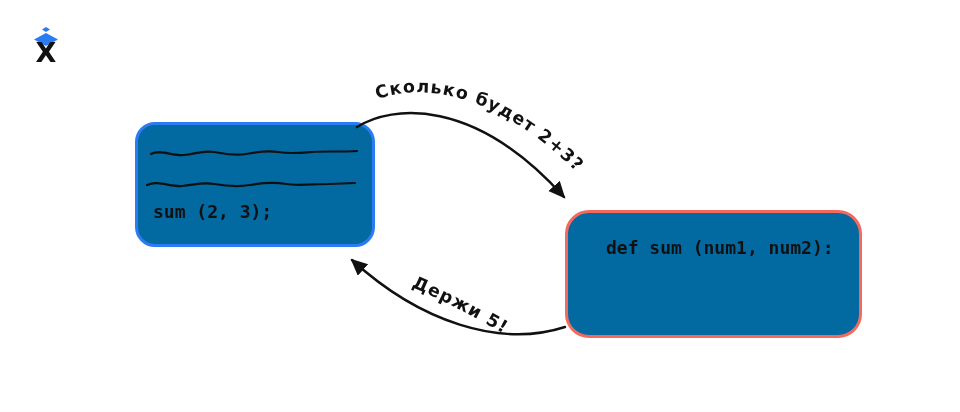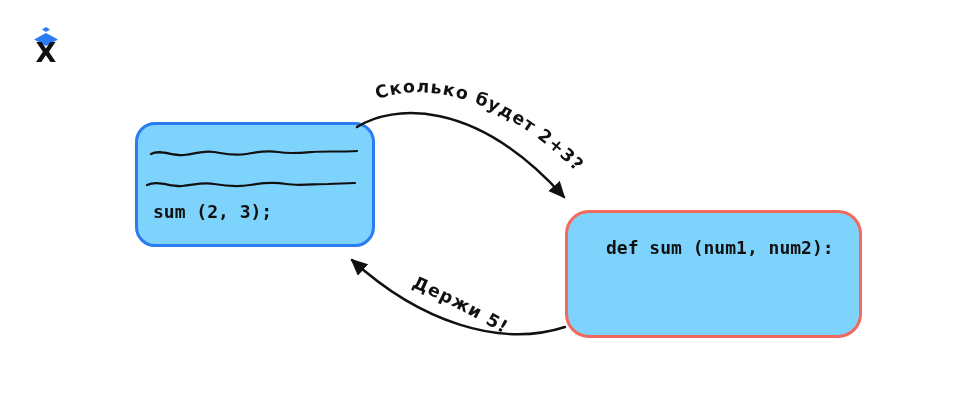--- a/index.html
+++ b/index.html
@@ -15,21 +15,21 @@
   .logo {
     position: absolute;
     left: 20px;
     top: 22px;
     width: 60px;
     height: 50px;
   }
   .box {
     position: absolute;
     box-sizing: border-box;
-    background: #7dd3fc;
+    background: #0369a1;
     border-radius: 22px;
   }
   .caller-box {
     left: 135px;
     top: 122px;
     width: 240px;
     height: 125px;
     border: 3px solid #2b7bf3;
     border-radius: 20px;
   }

